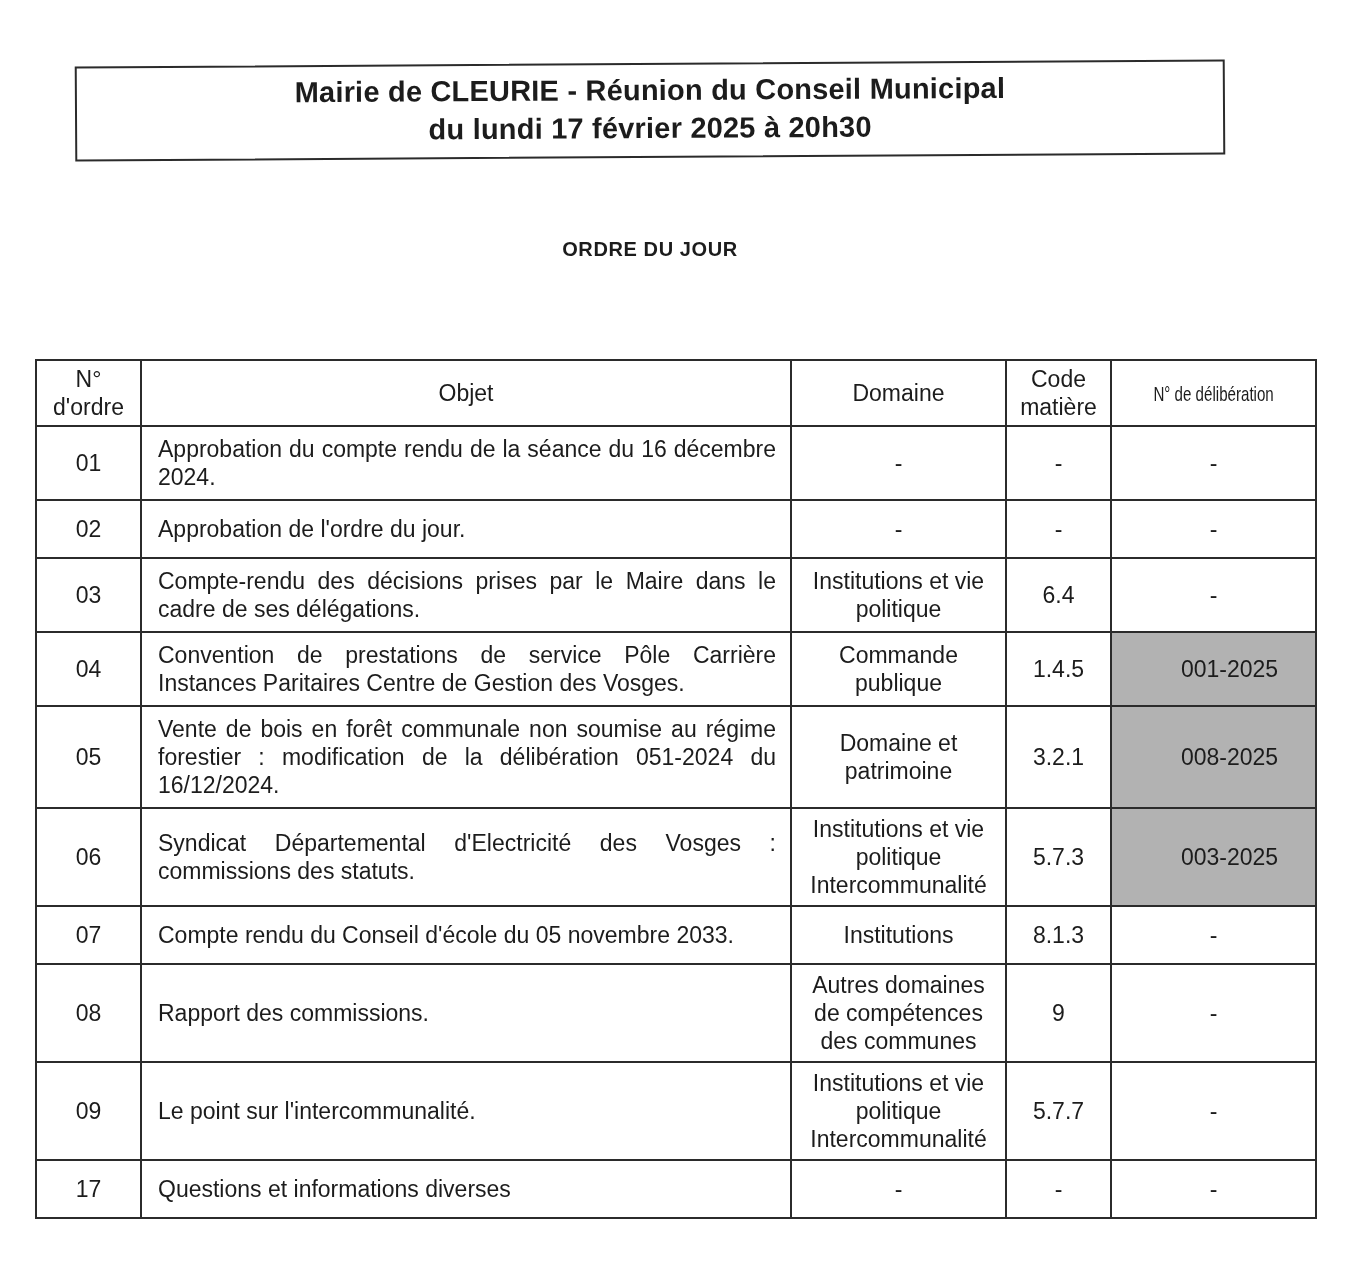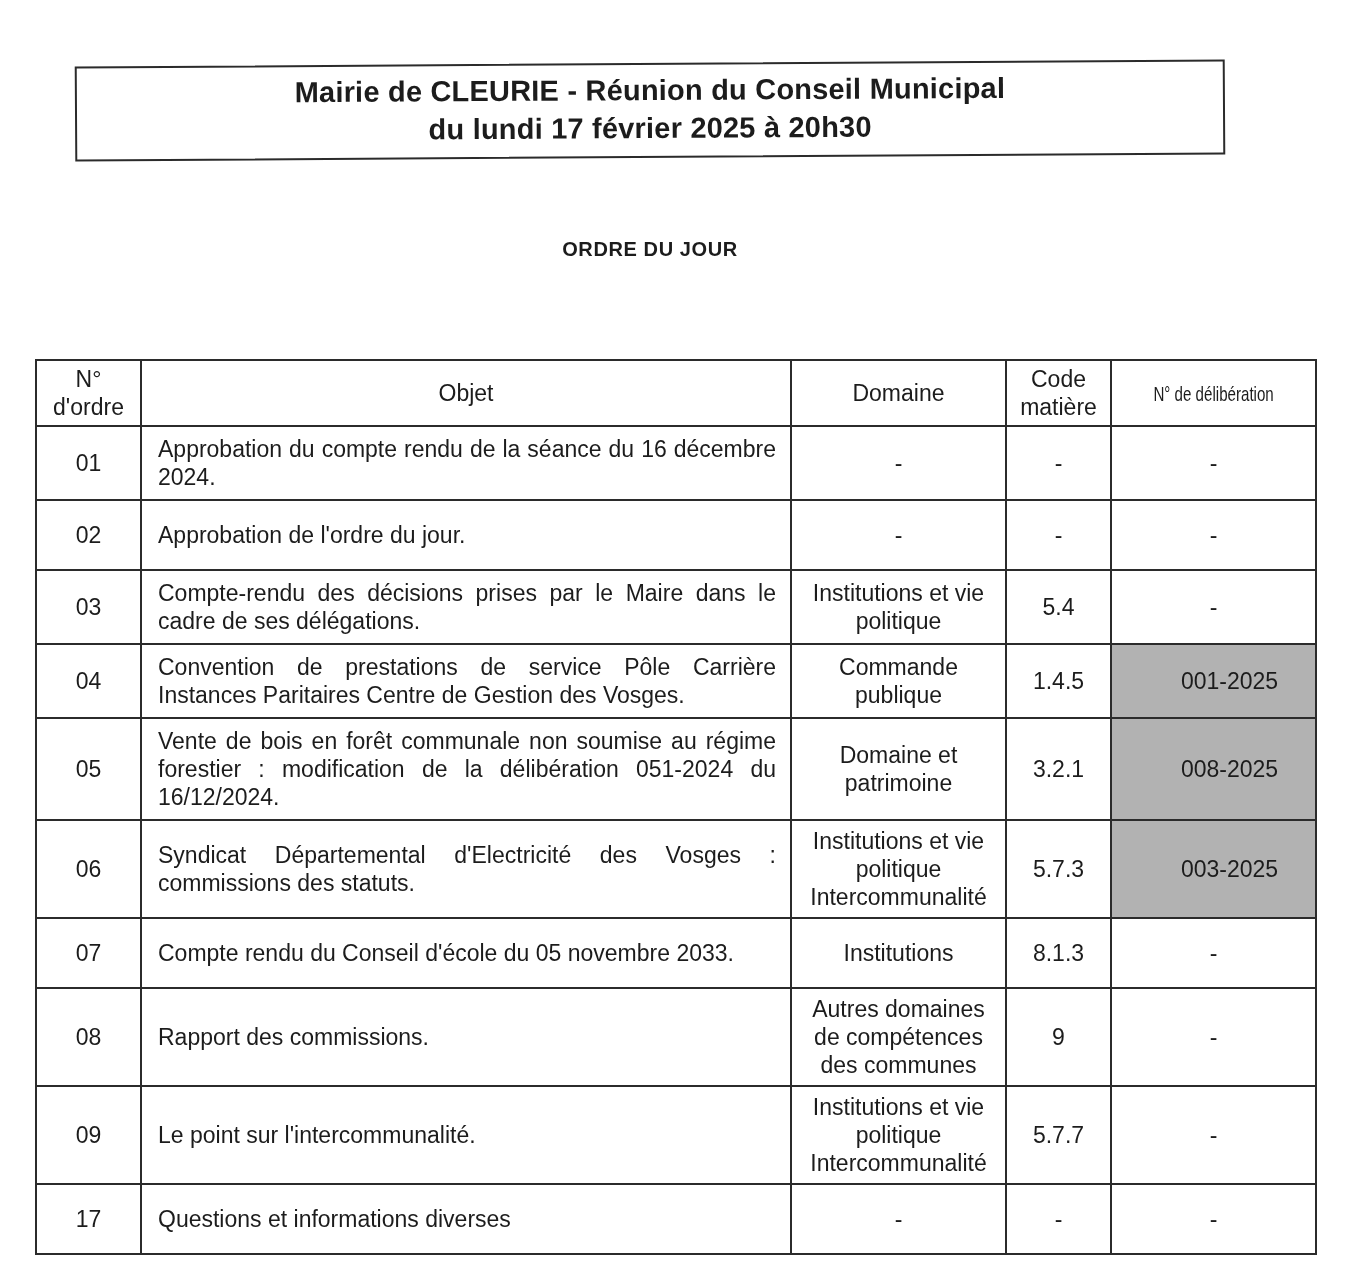--- a/index.html
+++ b/index.html
@@ -37,21 +37,21 @@
   }
   .agenda th {
     font-weight:normal; height:66px; text-align:center;
     padding:4px 2px;
   }
   col.c-num   { width:105px; }
   col.c-objet { width:650px; }
   col.c-dom   { width:215px; }
   col.c-code  { width:105px; }
   col.c-delib { width:205px; }
-  td.num   { text-align:center; height:70px; }
+  td.num   { text-align:center; height:58px; }
   td.objet { text-align:justify; padding:8px 14px 8px 16px; }
   td.domaine { text-align:center; white-space:pre-line; padding:6px 4px; }
   td.code  { text-align:center; }
   td.delib { text-align:center; }
   td.delib.hl { background:var(--hl);padding-left:40px; }
   .condensed {
     display:inline-block; transform:scaleX(0.72);
     transform-origin:center; font-size:21px; white-space:nowrap;
   }
 </style>
@@ -99,21 +99,21 @@
     <td class="domaine">-</td>
     <td class="code">-</td>
     <td class="delib">-</td>
   </tr>
 
   <tr>
     <td class="num">03</td>
     <td class="objet">Compte-rendu des décisions prises par le Maire dans le cadre de ses délégations.</td>
     <td class="domaine">Institutions et vie
 politique</td>
-    <td class="code">5.4</td>
+    <td class="code">6.4</td>
     <td class="delib">-</td>
   </tr>
 
   <tr>
     <td class="num">04</td>
     <td class="objet">Convention de prestations de service Pôle Carrière Instances Paritaires Centre de Gestion des Vosges.</td>
     <td class="domaine">Commande
 publique</td>
     <td class="code">1.4.5</td>
     <td class="delib hl">001-2025</td>

